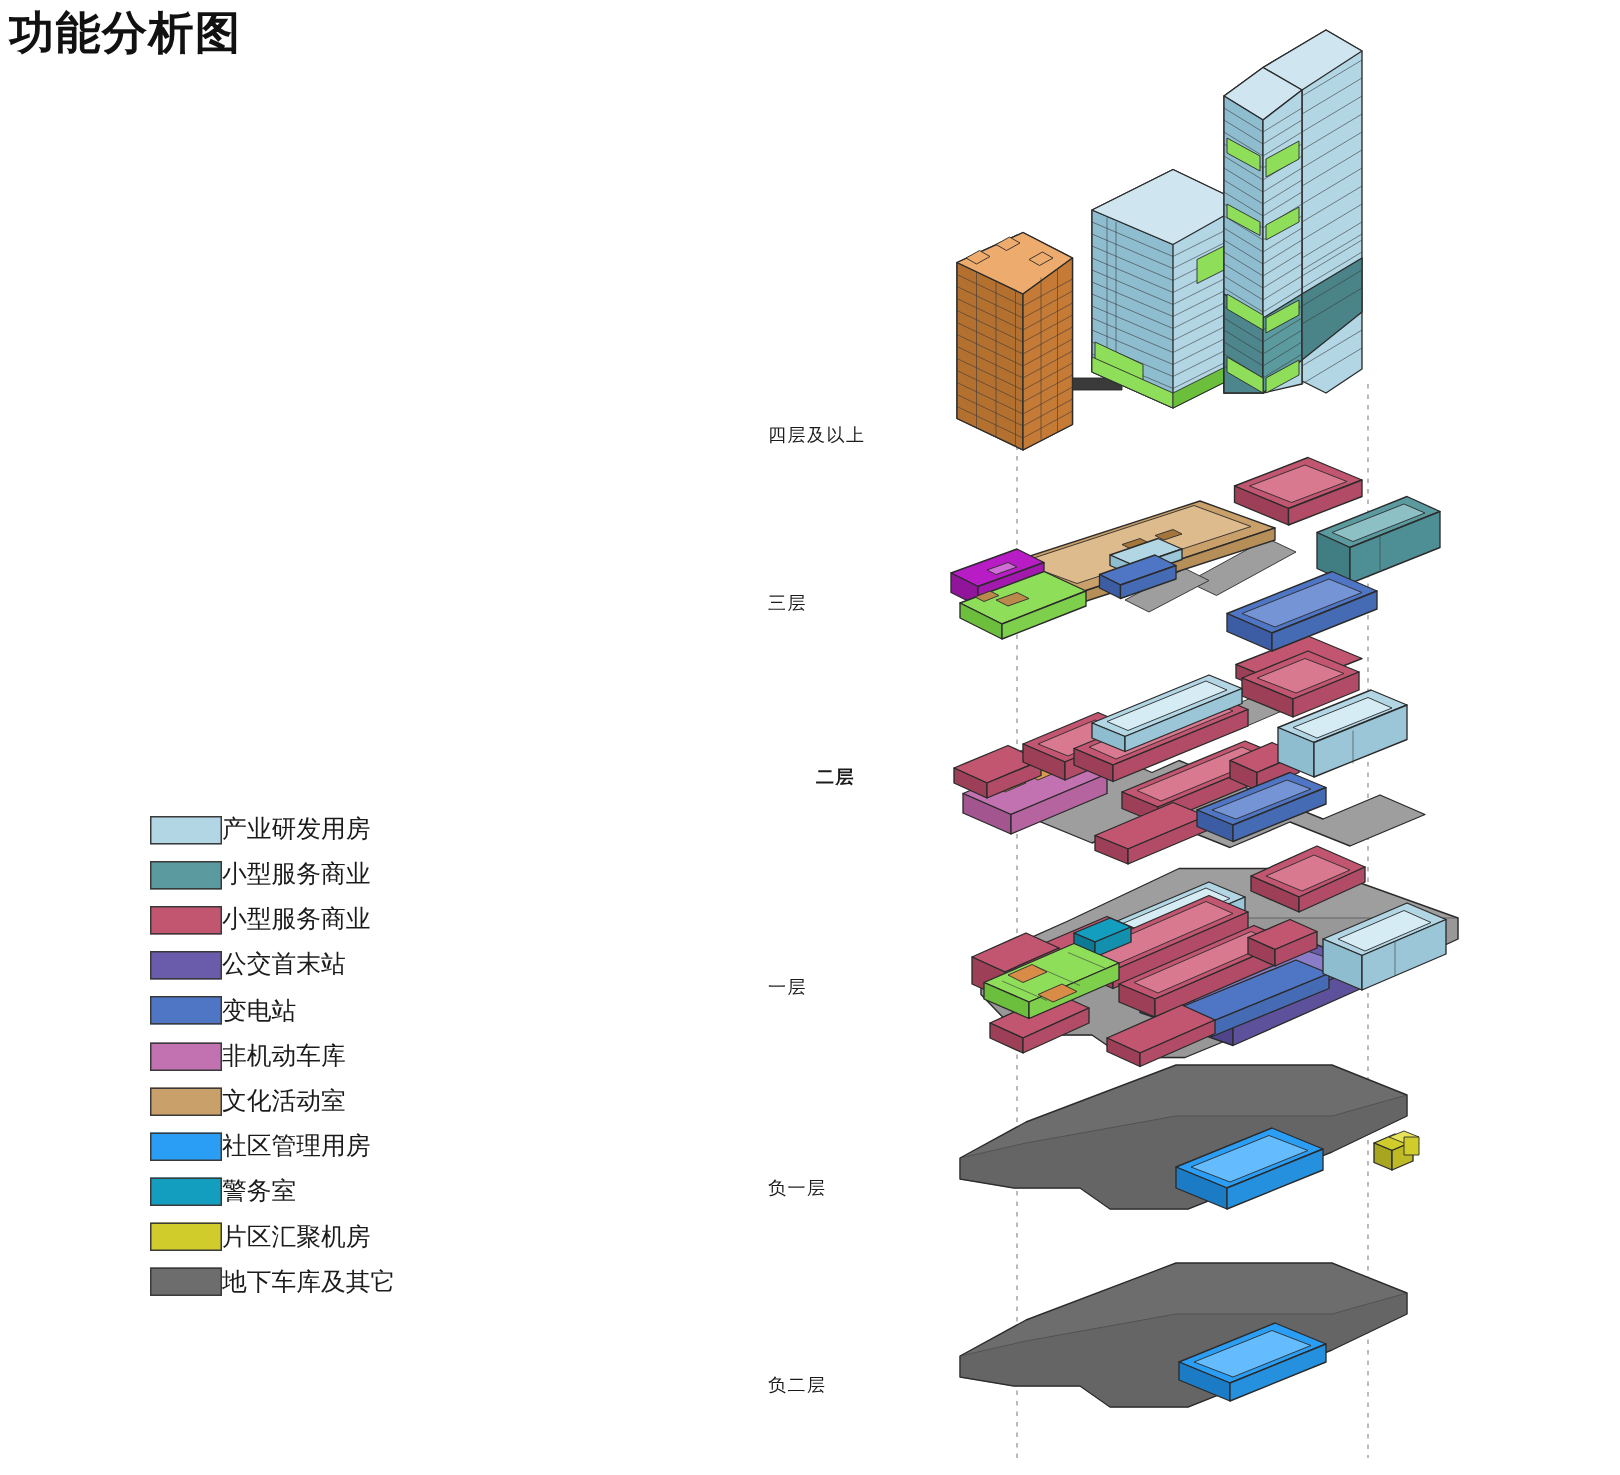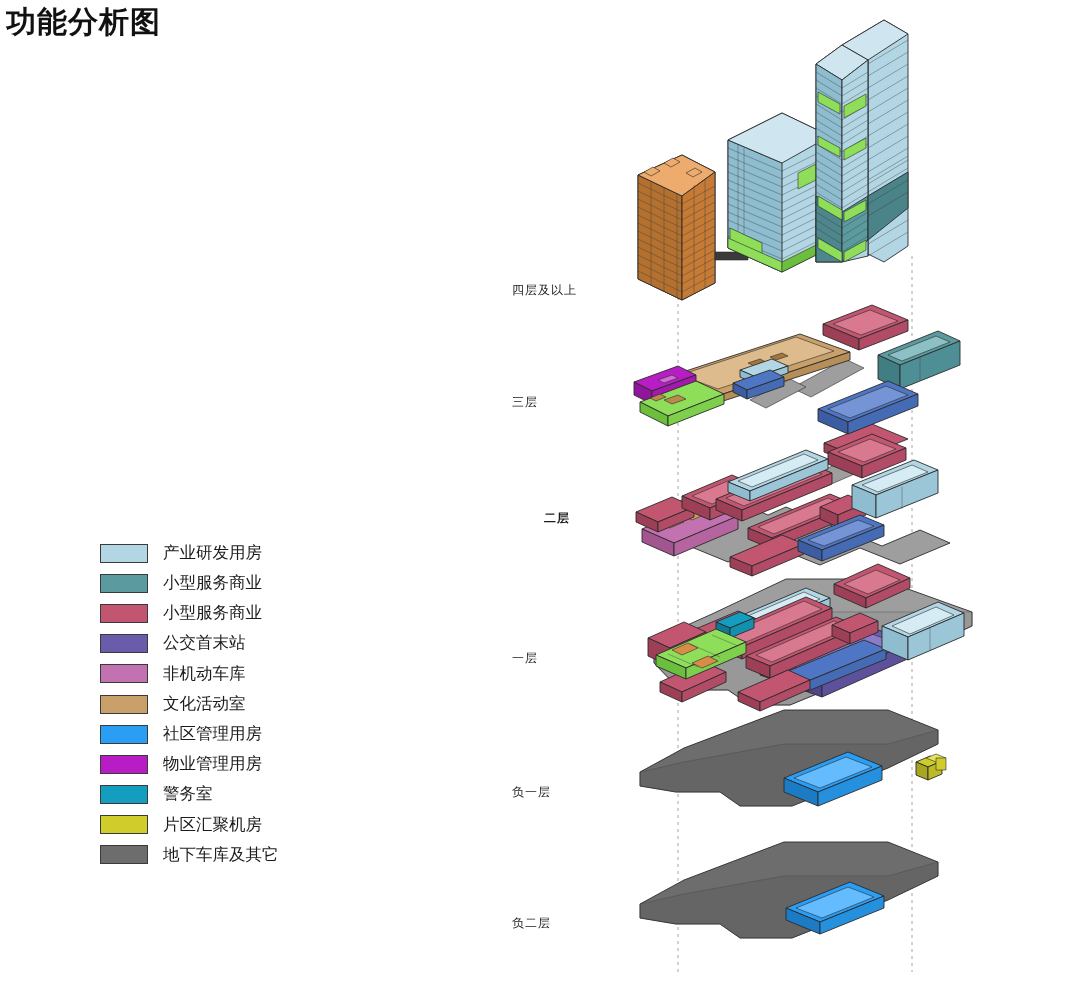--- a/index.html
+++ b/index.html
@@ -42,21 +42,20 @@
     height: 30.2px;
   }
   .legend-swatch {
     width: 48px;
     height: 19px;
     border: 1.6px solid #3a3a3a;
     box-sizing: border-box;
     flex: 0 0 auto;
   }
   .legend-label {
-    margin-left: 15px;
     font-size: 16.5px;
     line-height: 1;
     white-space: nowrap;
     color: #1b1b1b;
     font-family: "Liberation Serif", "DejaVu Serif", serif;
   }
 
   
   .floor-label {
     position: absolute;
@@ -98,40 +97,40 @@
   <div class="legend-row">
     <span class="legend-swatch" style="background:#c25570"></span>
     <span class="legend-label">小型服务商业</span>
   </div>
 
   <div class="legend-row">
     <span class="legend-swatch" style="background:#6a5bab"></span>
     <span class="legend-label">公交首末站</span>
   </div>
 
+  <div class="legend-row">
+    <span class="legend-swatch" style="background:#4f76c4"></span>
+    <span class="legend-label">变电站</span>
+  </div>
 
   <div class="legend-row">
     <span class="legend-swatch" style="background:#c272b0"></span>
     <span class="legend-label">非机动车库</span>
   </div>
 
   <div class="legend-row">
     <span class="legend-swatch" style="background:#c9a06a"></span>
     <span class="legend-label">文化活动室</span>
   </div>
 
   <div class="legend-row">
     <span class="legend-swatch" style="background:#2a9df4"></span>
     <span class="legend-label">社区管理用房</span>
   </div>
 
-  <div class="legend-row">
-    <span class="legend-swatch" style="background:#b81cc4"></span>
-    <span class="legend-label">物业管理用房</span>
-  </div>
 
   <div class="legend-row">
     <span class="legend-swatch" style="background:#139dbe"></span>
     <span class="legend-label">警务室</span>
   </div>
 
   <div class="legend-row">
     <span class="legend-swatch" style="background:#cfcc2c"></span>
     <span class="legend-label">片区汇聚机房</span>
   </div>

